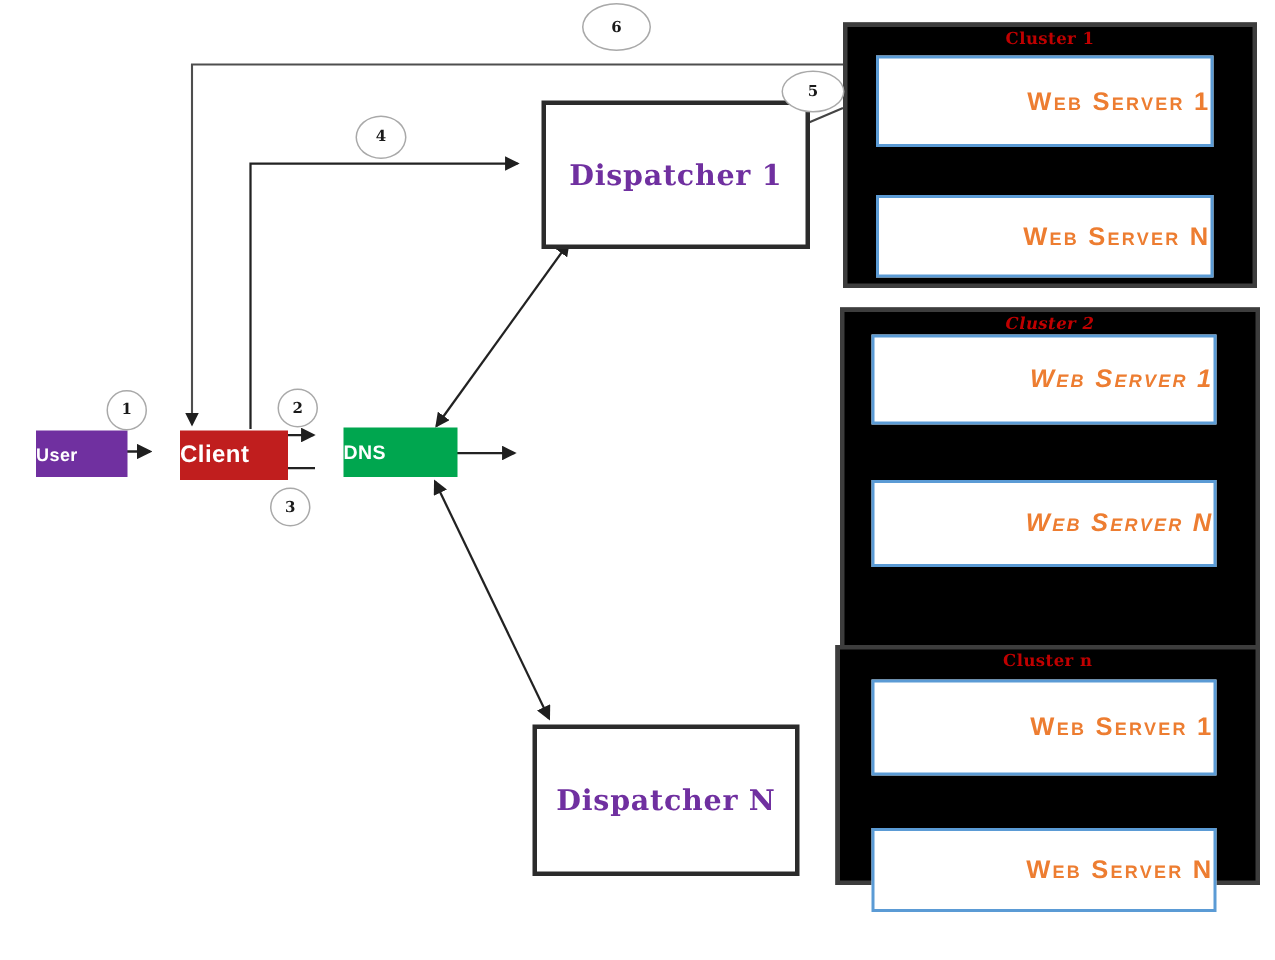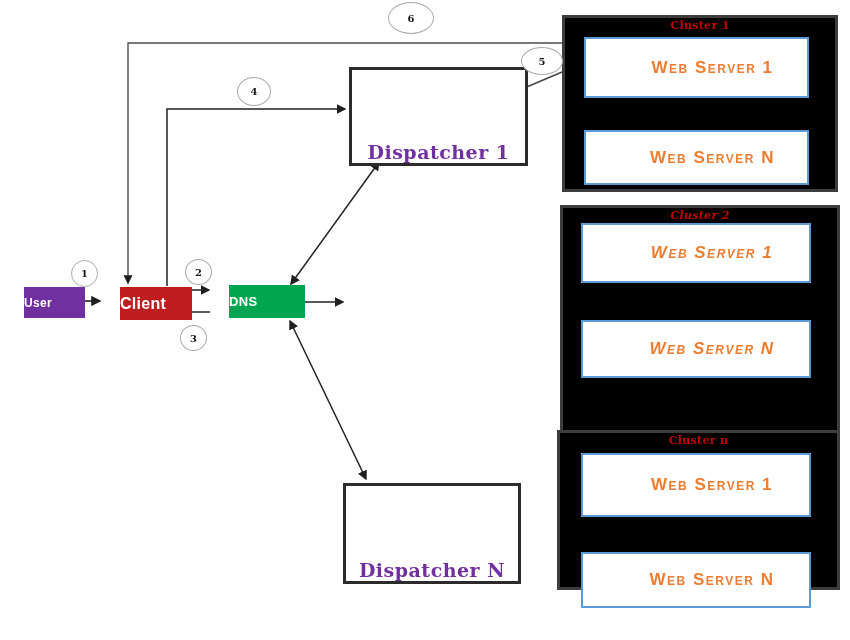--- a/index.html
+++ b/index.html
@@ -16,43 +16,43 @@
     font-family:"Liberation Sans",sans-serif;
     margin-left:17px;
   }
   .node-user{left:7px;top:287px;width:61px;height:31px;background:var(--user-fill,#7030A0);}
   .node-client{left:103px;top:287px;width:72px;height:33px;background:var(--client-fill,#C01E1E);font-size:16px;}
   .node-dns{left:212px;top:285px;width:76px;height:33px;background:var(--dns-fill,#00A64F);font-size:13px;}
 
   
   .dispatcher{
     position:absolute;z-index:2;background:#ffffff;border:3px solid #2b2b2b;
-    display:flex;align-items:flex-end;justify-content:center;
+    display:flex;align-items:center;justify-content:center;
     color:var(--dispatcher-text,#7030A0);font-weight:bold;font-size:19px;
-    font-family:"DejaVu Serif",serif;letter-spacing:.5px;
+    font-family:"DejaVu Serif",serif;letter-spacing:.5px;margin-left:12px;
   }
   .dispatcher-1{left:349px;top:67px;width:173px;height:93px;}
   .dispatcher-2{left:345px;top:252px;width:172px;height:96px;}
   .dispatcher-n{left:343px;top:483px;width:172px;height:95px;}
 
   
   .cluster{
     position:absolute;z-index:2;background:#000000;border:3px solid #3d3d3d;box-sizing:border-box;
   }
   .cluster-1{left:562px;top:15px;width:276px;height:177px;}
   .cluster-2{left:560px;top:205px;width:280px;height:244px;font-style:italic;}
   .cluster-n{left:557px;top:430px;width:283px;height:160px;}
   .cluster-title{
     position:absolute;top:1px;left:0;right:0;text-align:center;
     color:var(--cluster-title,#C00000);font-weight:bold;font-size:11px;
     font-family:"DejaVu Serif",serif;letter-spacing:.3px;
   }
   .ws{
     position:absolute;background:#ffffff;border:2px solid var(--web-server-border,#5B9BD5);
-    box-sizing:border-box;display:flex;align-items:center;justify-content:center;
+    box-sizing:border-box;display:flex;align-items:center;justify-content:flex-end;
     color:var(--web-server-text,#ED7D31);font-weight:bold;font-size:17px;
     font-variant:small-caps;letter-spacing:1.5px;font-family:"Liberation Sans",sans-serif;padding-left:32px;
   }
   .c1-ws1{left:19px;top:19px;width:225px;height:61px;}
   .c1-wsn{left:19px;top:112px;width:225px;height:55px;}
   .c2-ws1{left:18px;top:15px;width:230px;height:60px;}
   .c2-wsn{left:18px;top:112px;width:230px;height:58px;}
   .cn-ws1{left:21px;top:20px;width:230px;height:64px;}
   .cn-wsn{left:21px;top:119px;width:230px;height:56px;}
 

